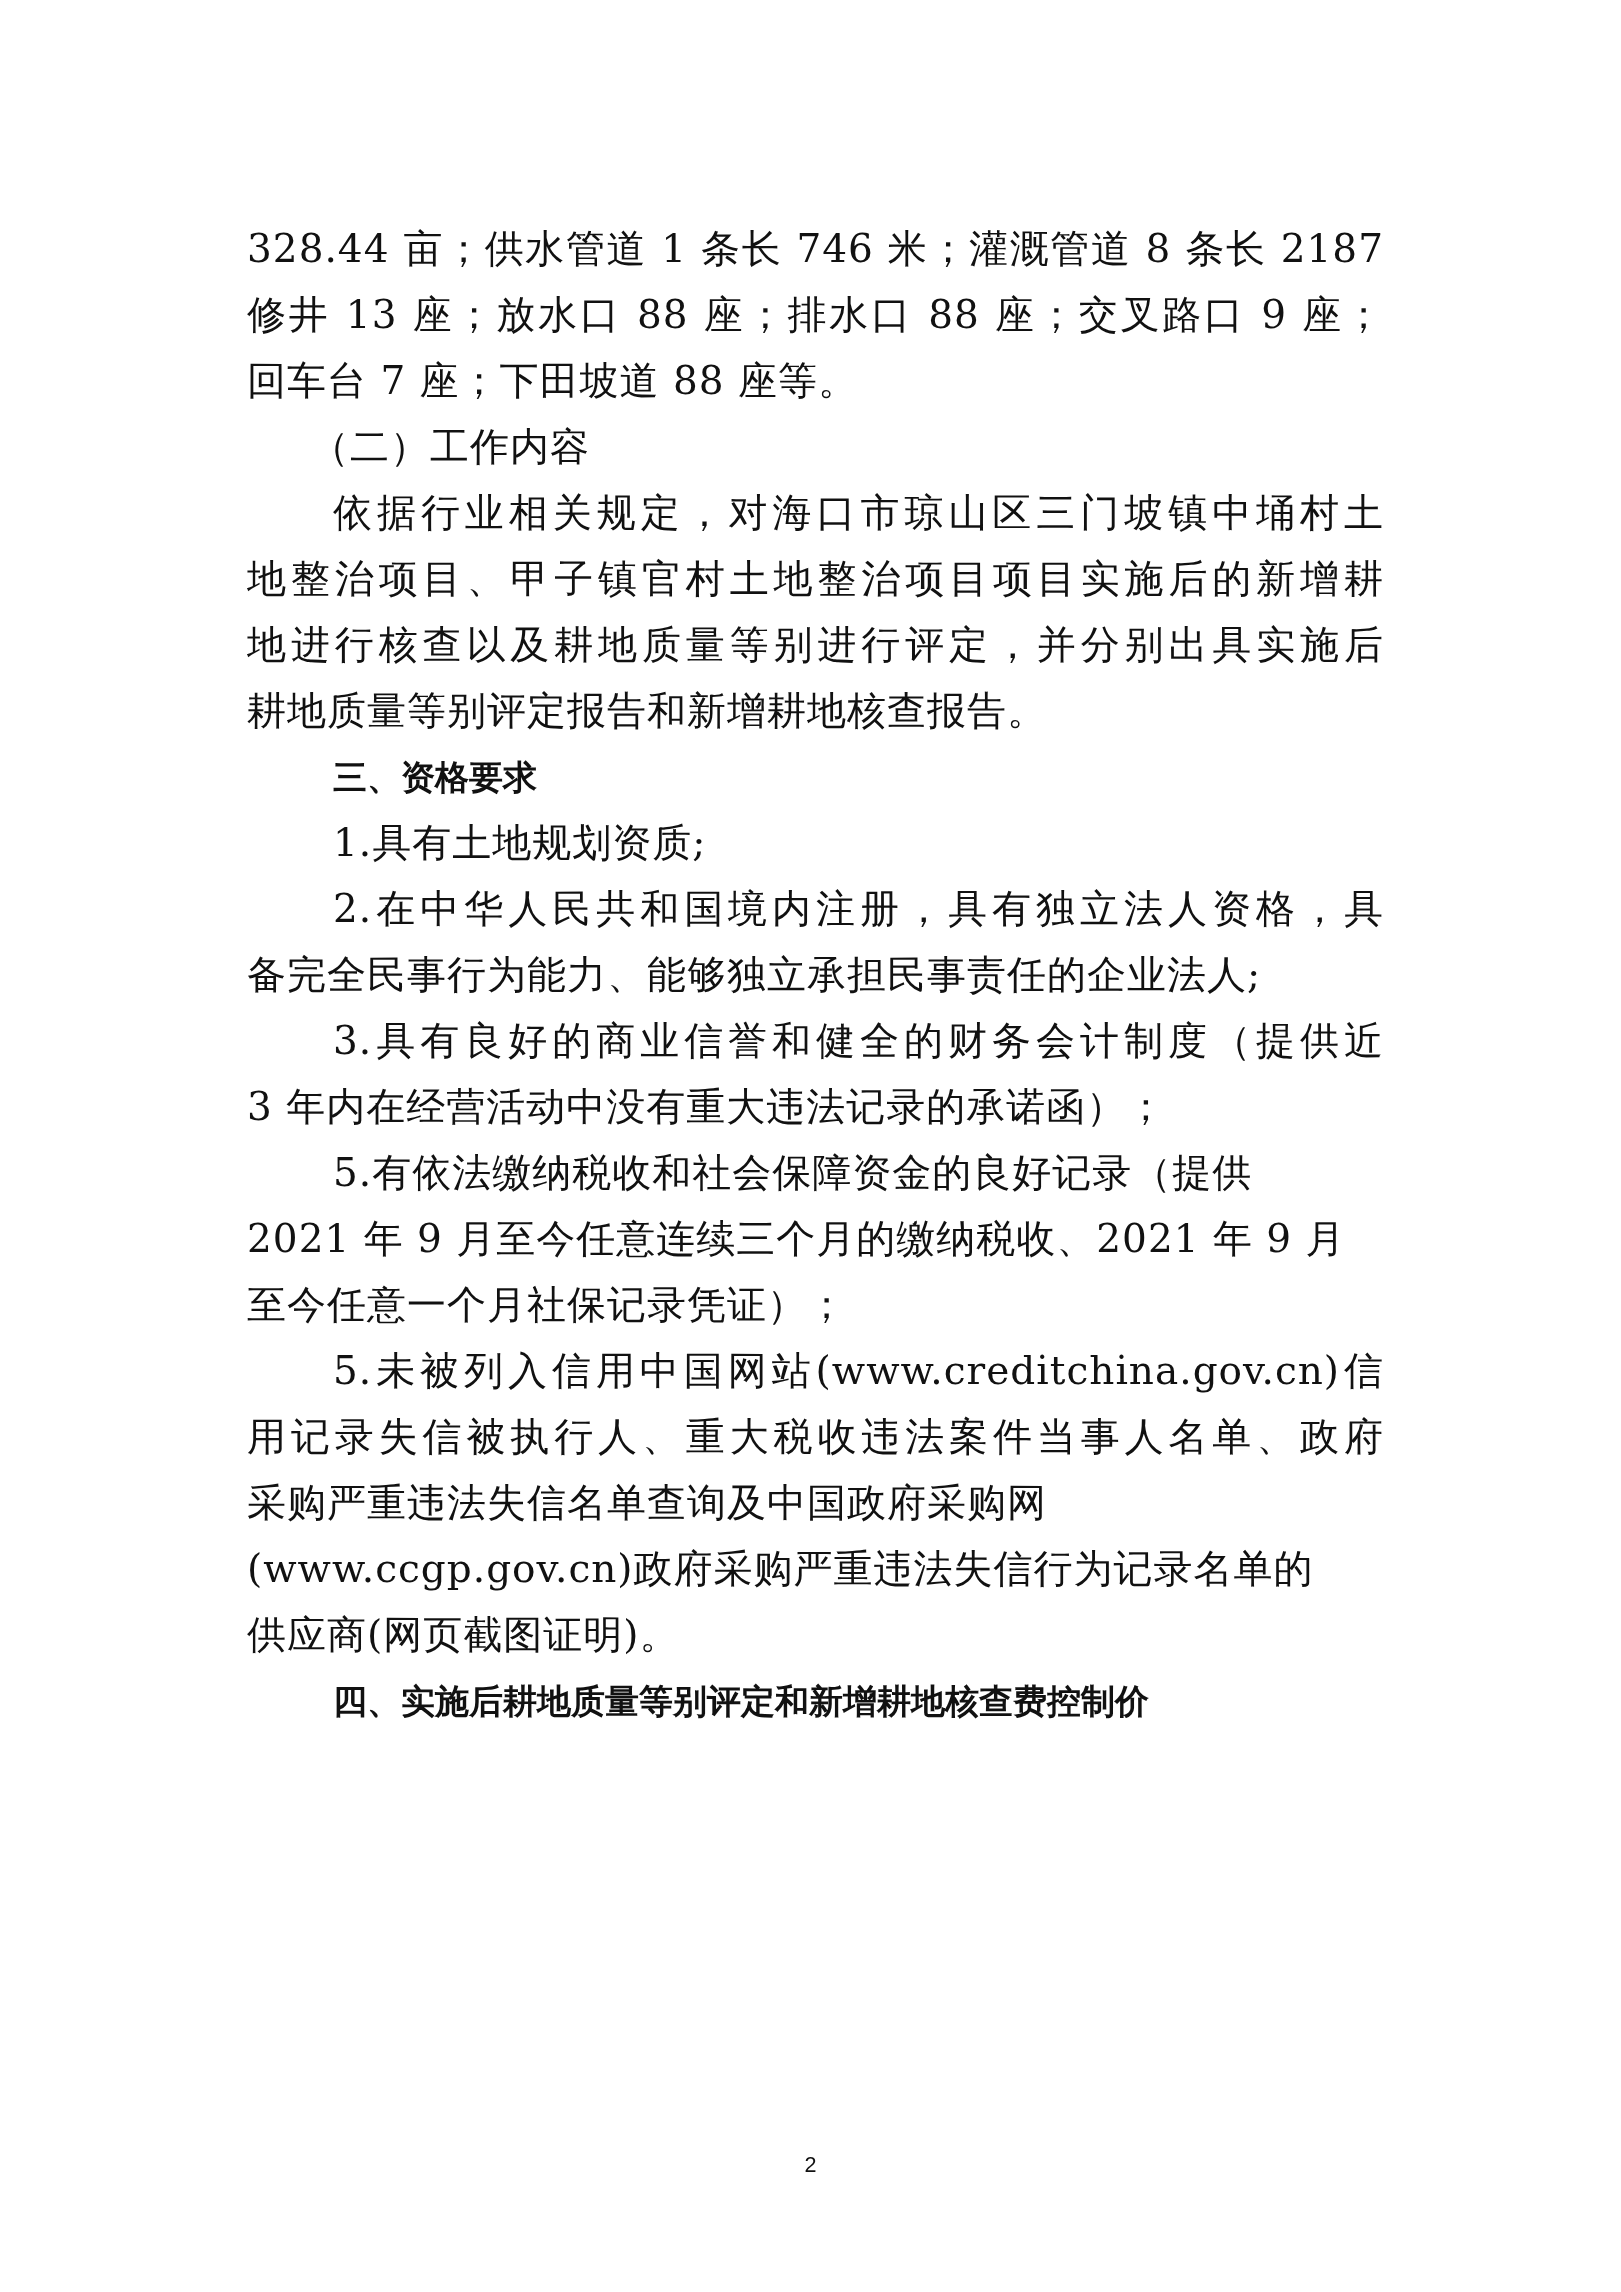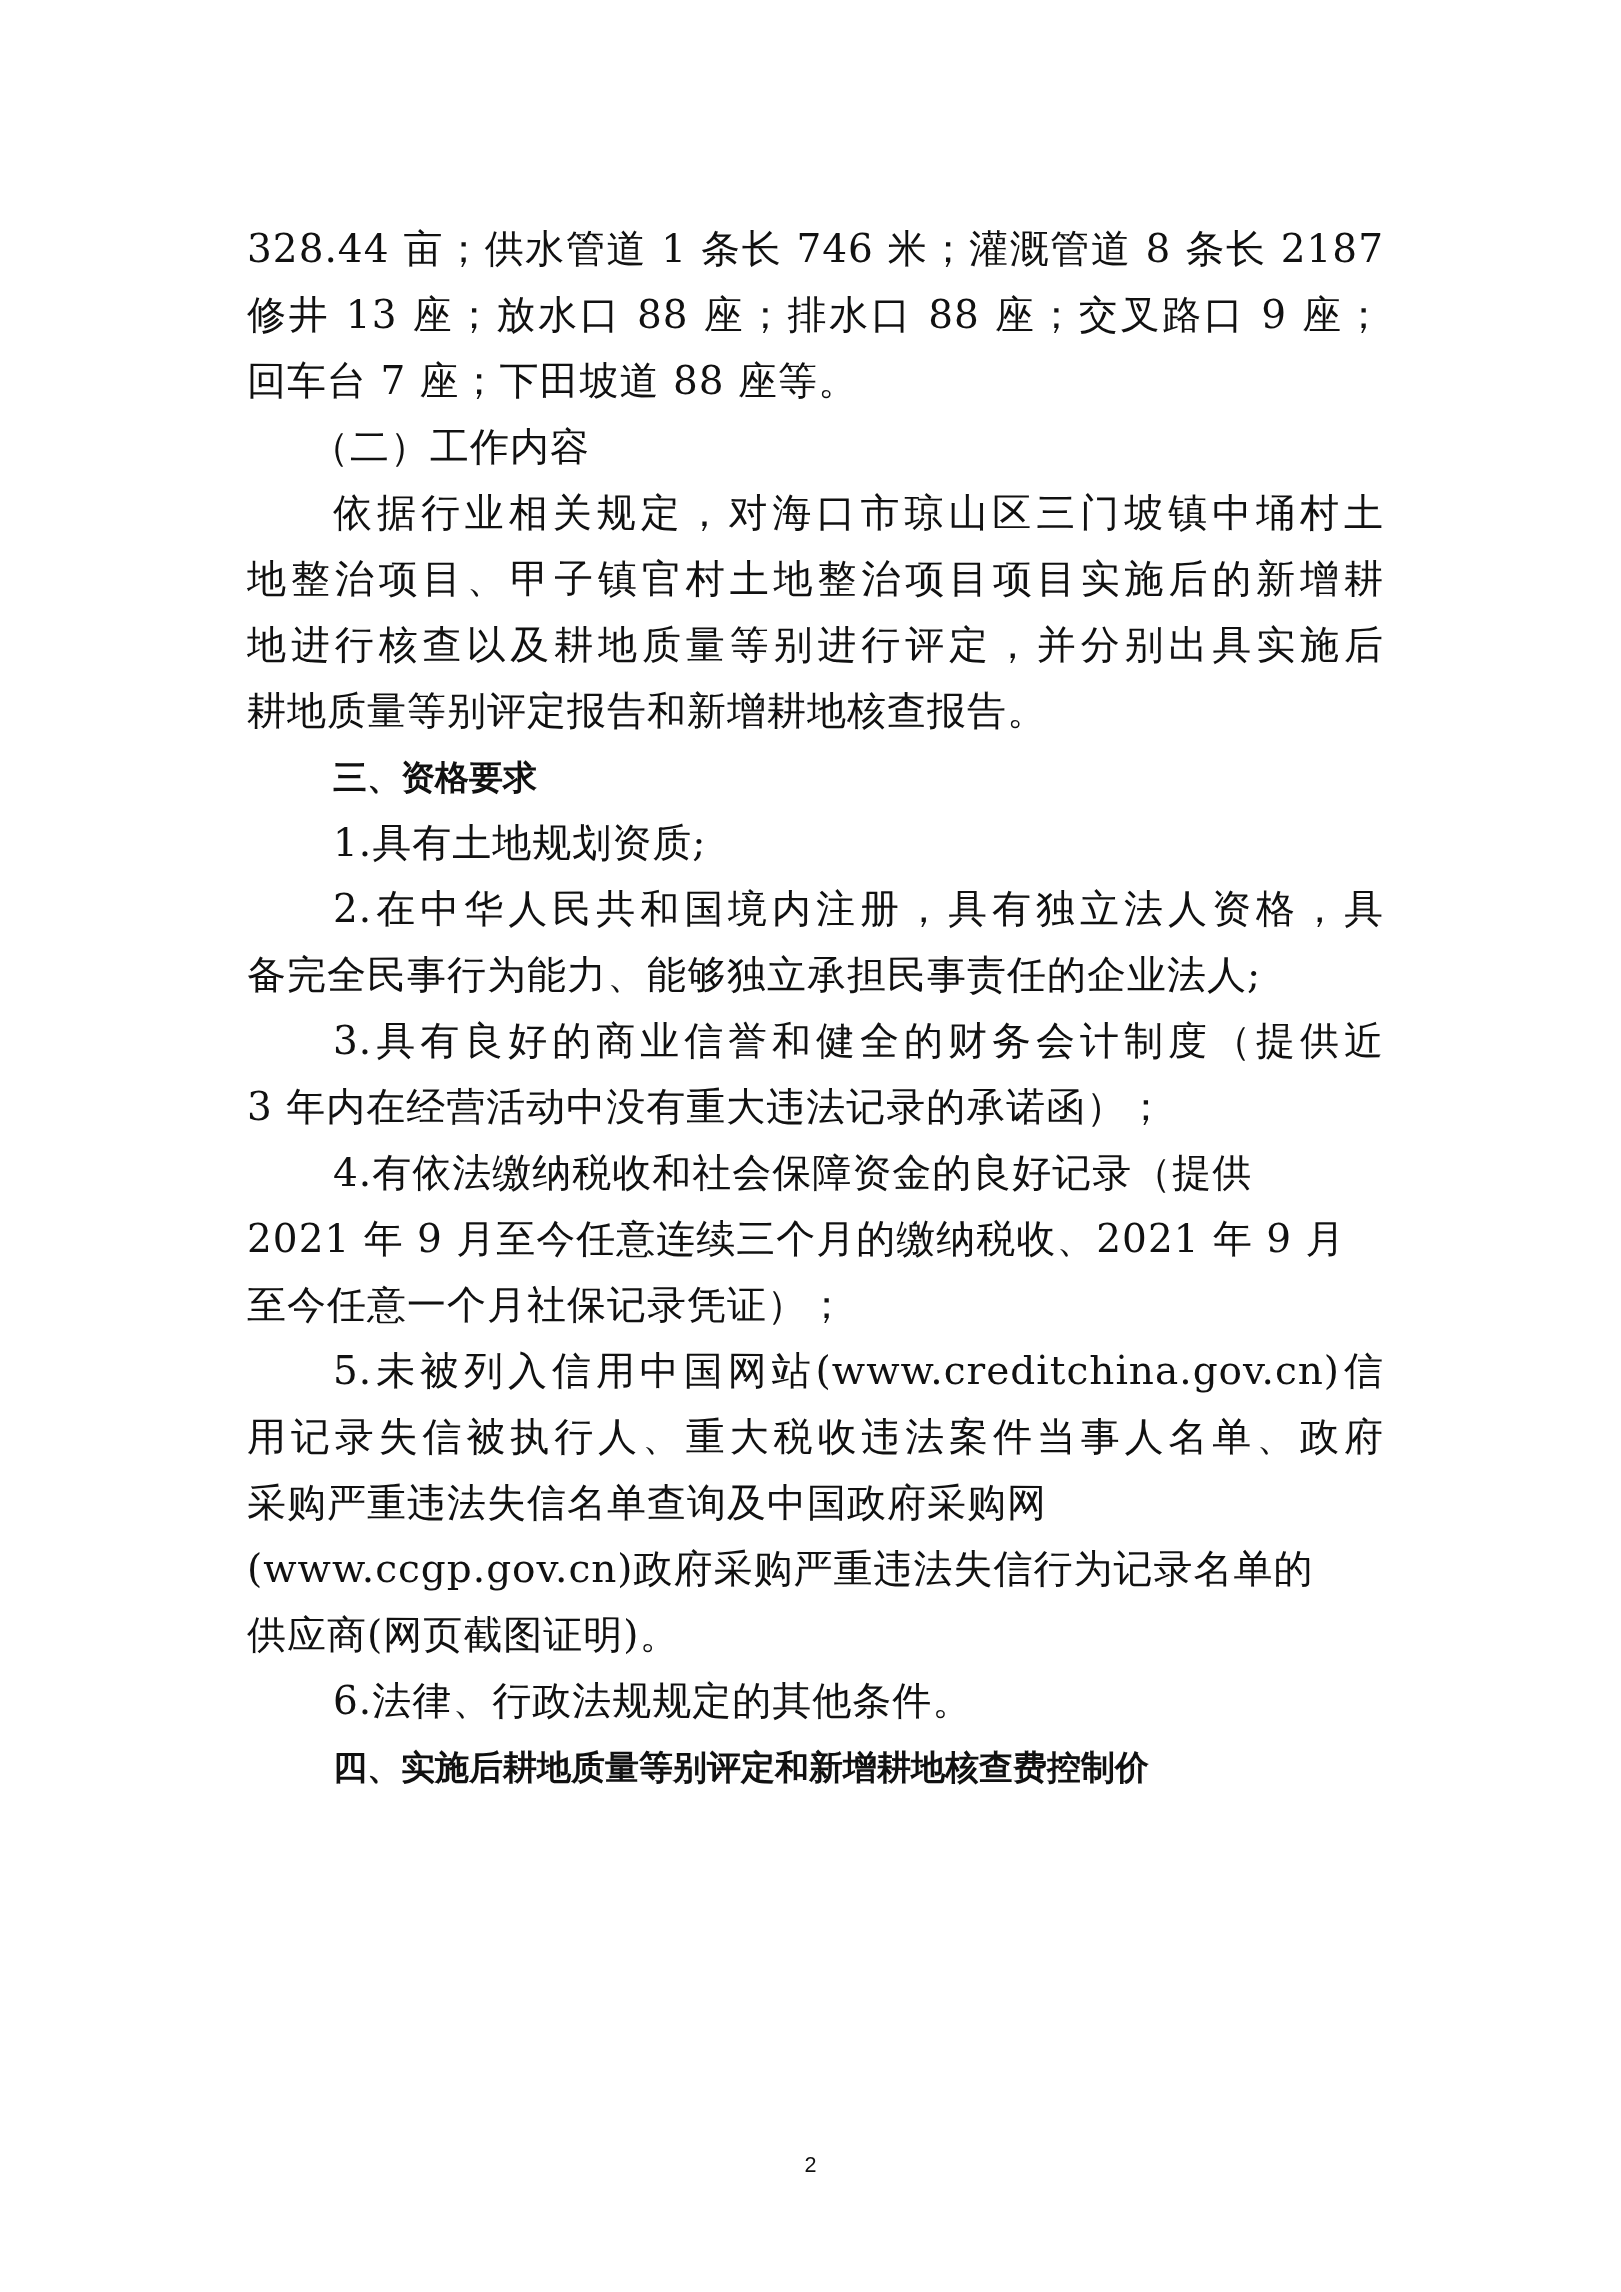--- a/index.html
+++ b/index.html
@@ -67,26 +67,25 @@
   <div class="line indent just">依据行业相关规定，对海口市琼山区三门坡镇中埇村土</div>
   <div class="line just">地整治项目、甲子镇官村土地整治项目项目实施后的新增耕</div>
   <div class="line just">地进行核查以及耕地质量等别进行评定，并分别出具实施后</div>
   <div class="line">耕地质量等别评定报告和新增耕地核查报告。</div>
   <div class="line indent heading">三、资格要求</div>
   <div class="line indent">1.具有土地规划资质;</div>
   <div class="line indent just">2.在中华人民共和国境内注册，具有独立法人资格，具</div>
   <div class="line">备完全民事行为能力、能够独立承担民事责任的企业法人;</div>
   <div class="line indent just">3.具有良好的商业信誉和健全的财务会计制度（提供近</div>
   <div class="line">3 年内在经营活动中没有重大违法记录的承诺函）；</div>
-  <div class="line indent">4.有依法缴纳税收和社会保障资金的良好记录（提供</div>
+  <div class="line indent">5.有依法缴纳税收和社会保障资金的良好记录（提供</div>
   <div class="line">2021 年 9 月至今任意连续三个月的缴纳税收、2021 年 9 月</div>
   <div class="line">至今任意一个月社保记录凭证）；</div>
   <div class="line indent just">5.未被列入信用中国网站(www.creditchina.gov.cn)信</div>
   <div class="line just">用记录失信被执行人、重大税收违法案件当事人名单、政府</div>
   <div class="line">采购严重违法失信名单查询及中国政府采购网</div>
   <div class="line">(www.ccgp.gov.cn)政府采购严重违法失信行为记录名单的</div>
   <div class="line">供应商(网页截图证明)。</div>
-  <div class="line indent">6.法律、行政法规规定的其他条件。</div>
   <div class="line indent heading">四、实施后耕地质量等别评定和新增耕地核查费控制价</div>
 </div>
 
 <div class="page-number">2</div>
 
 
 </body></html>

